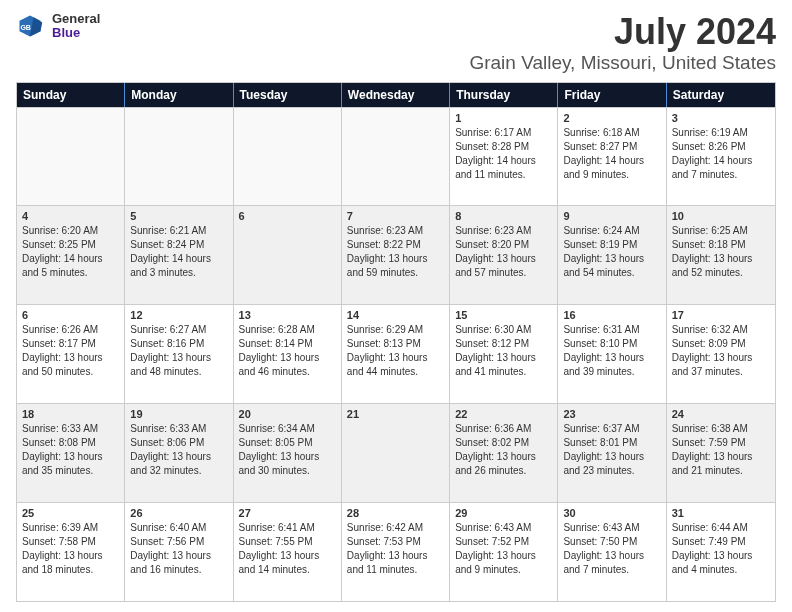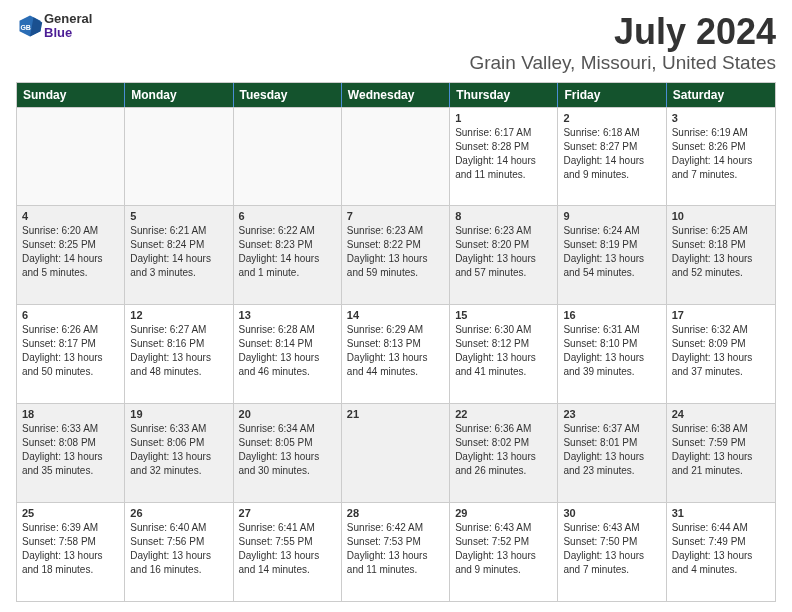--- a/index.html
+++ b/index.html
@@ -19,21 +19,21 @@
     }
     .header {
       display: flex;
       justify-content: space-between;
       align-items: flex-start;
       margin-bottom: 8px;
     }
     .logo {
       display: flex;
       align-items: center;
-      gap: 0;
+      gap: 8px;
     }
     .logo-text {
       display: flex;
       flex-direction: column;
       font-size: 13px;
       font-weight: bold;
       line-height: 1.1;
       color: #333;
     }
     .logo-general { color: #333; }
@@ -57,21 +57,21 @@
     }
     .calendar {
       flex: 1;
       display: flex;
       flex-direction: column;
       border: 1px solid #ccc;
     }
     .cal-header {
       display: grid;
       grid-template-columns: repeat(7, 1fr);
-      background: #14532d;
+      background: #0f172a;
     }
     .cal-header-cell {
       color: #fff;
       font-size: 12px;
       font-weight: bold;
       padding: 5px 6px;
       border-right: 1px solid #4a8dd5;
       text-align: left;
     }
     .cal-header-cell:last-child { border-right: none; }
@@ -163,21 +163,20 @@
           <div class="cal-cell shaded">
             <div class="day-number">4</div>
             <div class="day-info">Sunrise: 6:20 AM<br>Sunset: 8:25 PM<br>Daylight: 14 hours and 5 minutes.</div>
           </div>
           <div class="cal-cell shaded">
             <div class="day-number">5</div>
             <div class="day-info">Sunrise: 6:21 AM<br>Sunset: 8:24 PM<br>Daylight: 14 hours and 3 minutes.</div>
           </div>
           <div class="cal-cell shaded">
             <div class="day-number">6</div>
-            <div class="day-info">Sunrise: 6:22 AM<br>Sunset: 8:23 PM<br>Daylight: 14 hours and 1 minute.</div>
           </div>
           <div class="cal-cell shaded">
             <div class="day-number">7</div>
             <div class="day-info">Sunrise: 6:23 AM<br>Sunset: 8:22 PM<br>Daylight: 13 hours and 59 minutes.</div>
           </div>
           <div class="cal-cell shaded">
             <div class="day-number">8</div>
             <div class="day-info">Sunrise: 6:23 AM<br>Sunset: 8:20 PM<br>Daylight: 13 hours and 57 minutes.</div>
           </div>
           <div class="cal-cell shaded">

